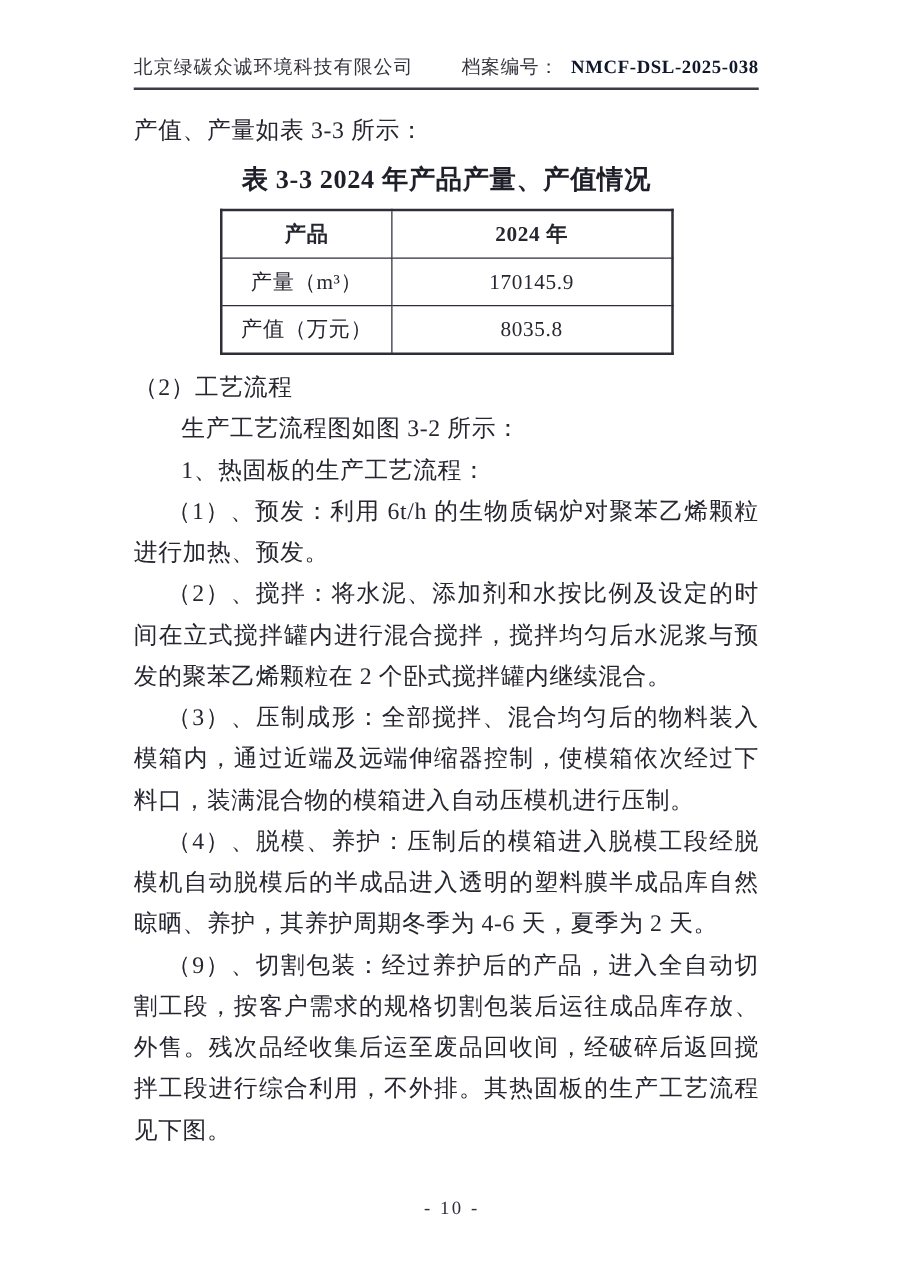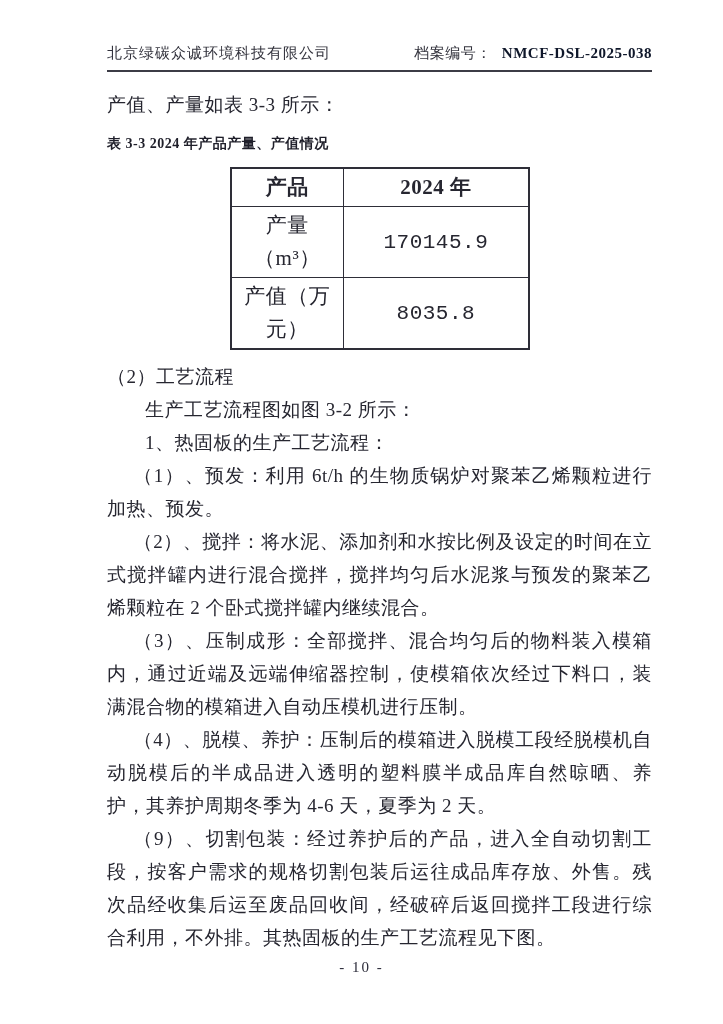--- a/index.html
+++ b/index.html
@@ -5,21 +5,21 @@
   * { margin: 0; padding: 0; box-sizing: border-box; }
   html, body { background: #e9e9e9; }
   .page {
     position: relative;
     width: 723px;
     height: 1024px;
     margin: 0 auto;
     background: #ffffff;
     color: #262630;
     font-family: "Liberation Serif", "DejaVu Serif", serif;
-    padding: 44px 71px 0 107px;
+    padding: 44px 116px 0 107px;
     overflow: hidden;
   }
   
   .hdr {
     display: flex;
     justify-content: space-between;
     align-items: flex-end;
     padding-bottom: 7px;
     border-bottom: 2px solid #3c3c46;
     font-size: 15px;
@@ -32,44 +32,44 @@
     margin-left: 10px;
     letter-spacing: 0.5px;
     color: #0f172a;
   }
   
   .doc-body { font-size: 19px; line-height: 33px; text-align: justify; }
   .doc-body p { margin: 0; letter-spacing: 0.5px; }
   p.intro { margin-top: 16px; }
   h2.tbl-title {
     margin-top: 6px;
-    font-size: 14px;
+    font-size: 21px;
     font-weight: bold;
-    text-align: left;
+    text-align: center;
     letter-spacing: 0.5px;
     color: #1f1f2a;
   }
   
   table.prod {
-    width: 300px;
+    width: 363px;
     margin: 7px auto 10px auto;
     border-collapse: collapse;
     border: 2px solid #2e2e38;
-    font-size: 21px;
+    font-size: 17px;
     text-align: center;
   }
   table.prod th, table.prod td {
     border: 1px solid #2e2e38;
     padding: 2px 4px;
     height: 24px;
     font-weight: normal;
     letter-spacing: 0.5px;
   }
   table.prod thead th { font-weight: bold; height: 26px; }
-  table.prod td.num, table.prod th.num { font-family: Liberation Mono, monospace; }
+  table.prod td.num, table.prod th.num { font-family: Liberation Serif, serif; }
   table.prod col.c1 { width: 38%; }
   table.prod col.c2 { width: 62%; }
   
   p.ind  { text-indent: 2em; }
   p.pind { text-indent: 1.4em; }
   p.sec  { margin-top: 9px; }
   
   .ftr {
     position: absolute;
     bottom: 48px;

